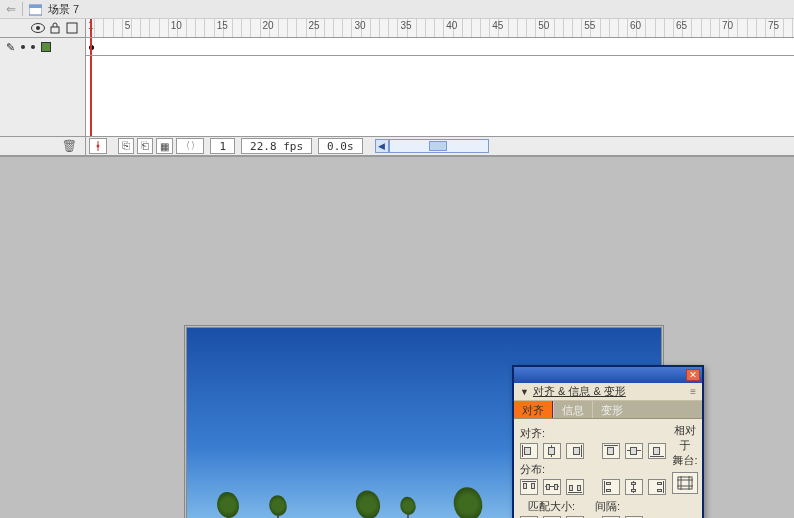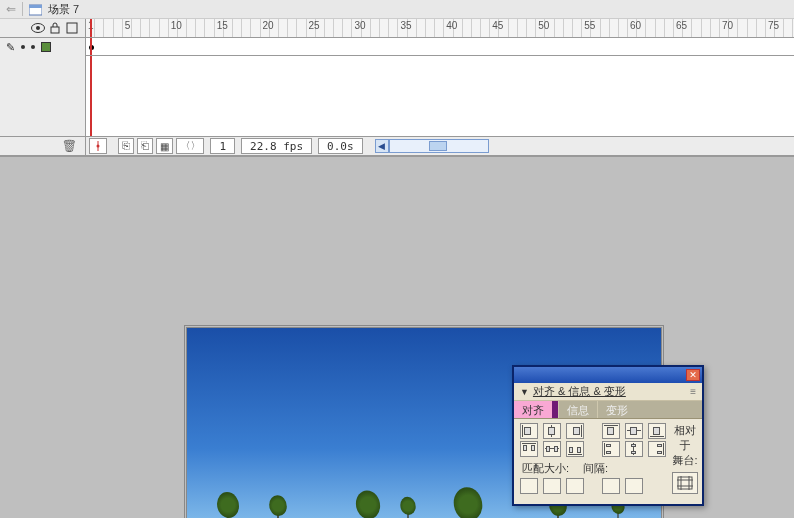--- a/index.html
+++ b/index.html
@@ -59,21 +59,21 @@
   
   .panel{ position:absolute; left:512px; top:208px; width:192px; background:#ece7d7; border:2px solid #0a246a; box-shadow: 2px 2px 6px rgba(0,0,0,.35);}
   .panel-titlebar{ height:16px; background:linear-gradient(#4a79d1,#1e4db0); display:flex; align-items:center; justify-content:flex-end; padding:0 2px;}
   .close-btn{ width:14px; height:12px; background:#e46a4a; border:1px solid #b33; color:#fff; font-size:9px; display:inline-flex; align-items:center; justify-content:center;}
   .panel-head{ display:flex; align-items:center; height:18px; background:#eae4d0; border-bottom:1px solid #c7bfa4; padding:0 6px;}
   .collapse-tri{ font-size:9px; color:#333; margin-right:4px;}
   .panel-title{ color:#333; text-decoration:underline;}
   .panel-menu{ margin-left:auto; color:#777; font-size:10px;}
   .tabs{ display:flex; height:18px; background:#b6b19a; border-bottom:1px solid #9a9275;}
   .tab{ padding:2px 8px; color:#eee; font-size:11px; cursor:pointer;}
-  .tab.active{ background:#f9a8d4; color:#333; border-right:6px solid #701a75;}
+  .tab.active{ background:#f97316; color:#333; border-right:1px solid #701a75;}
   .tab-divider{ width:1px; background:#cfc8ae; }
   .panel-body{ display:flex; padding:4px 6px 8px;}
   .panel-main{ flex:1;}
   .sect-label{ color:#333; margin:3px 0 2px;}
   .icon-row{ display:flex; gap:5px; margin-bottom:2px; align-items:center;}
   .align-icon{ width:18px; height:16px; border:1px solid #888; background:#f7f3e5; display:inline-flex; align-items:center; justify-content:center; font-size:10px; color:#444; position:relative;}
   .spacer{ width:8px; }
   .panel-side{ width:44px; margin-left:6px; text-align:center; color:#333;}
   .stage-btn{ width:26px; height:22px; border:1px solid #888; background:#f7f3e5; display:inline-flex; align-items:center; justify-content:center; margin-top:4px;}
   
@@ -273,20 +273,21 @@
     </div>
     <div class="tabs">
       <span class="tab active">对齐</span>
       <span class="tab-divider"></span>
       <span class="tab">信息</span>
       <span class="tab-divider"></span>
       <span class="tab">变形</span>
     </div>
     <div class="panel-body">
       <div class="panel-main">
+        <div class="sect-label">对齐:</div>
         <div class="icon-row">
           <span class="align-icon">
               <span class="ai">
                 <span class="ln" style="left:0;top:0;width:1px;height:12px;"></span>
                 <span class="bx" style="left:2px;top:2px;width:7px;height:8px;"></span>
               </span>
             </span>
           <span class="align-icon">
               <span class="ai">
                 <span class="ln" style="left:6px;top:0;width:1px;height:12px;"></span>
@@ -312,20 +313,21 @@
                 <span class="bx" style="left:3px;top:2px;width:7px;height:8px;"></span>
               </span>
             </span>
           <span class="align-icon">
               <span class="ai">
                 <span class="ln" style="left:0;bottom:0;height:1px;width:14px;"></span>
                 <span class="bx" style="left:3px;bottom:2px;width:7px;height:8px;"></span>
               </span>
             </span>
         </div>
+        <div class="sect-label">分布:</div>
         <div class="icon-row">
           <span class="align-icon">
               <span class="ai">
                 <span class="ln" style="left:0;top:0;height:1px;width:14px;"></span>
                 <span class="bx" style="left:1px;top:2px;width:4px;height:6px;"></span>
                 <span class="bx" style="right:1px;top:2px;width:4px;height:6px;"></span>
               </span>
             </span>
           <span class="align-icon">
               <span class="ai">
@@ -358,21 +360,21 @@
             </span>
           <span class="align-icon">
               <span class="ai">
                 <span class="ln" style="right:0;top:0;width:1px;height:12px;"></span>
                 <span class="bx" style="right:2px;top:1px;width:5px;height:3px;"></span>
                 <span class="bx" style="right:2px;bottom:1px;width:5px;height:3px;"></span>
               </span>
             </span>
         </div>
         <div class="icon-row" style="gap:12px;">
-          <span class="sect-label" style="margin:2px 2px 0;">匹配大小:</span>
+          <span class="sect-label" style="margin:2px 8px 0;">匹配大小:</span>
           <span class="sect-label" style="margin:2px 0 0;">间隔:</span>
         </div>
         <div class="icon-row">
           <span class="align-icon"></span>
           <span class="align-icon"></span>
           <span class="align-icon"></span>
           <span class="spacer"></span>
           <span class="align-icon"></span>
           <span class="align-icon"></span>
         </div>

